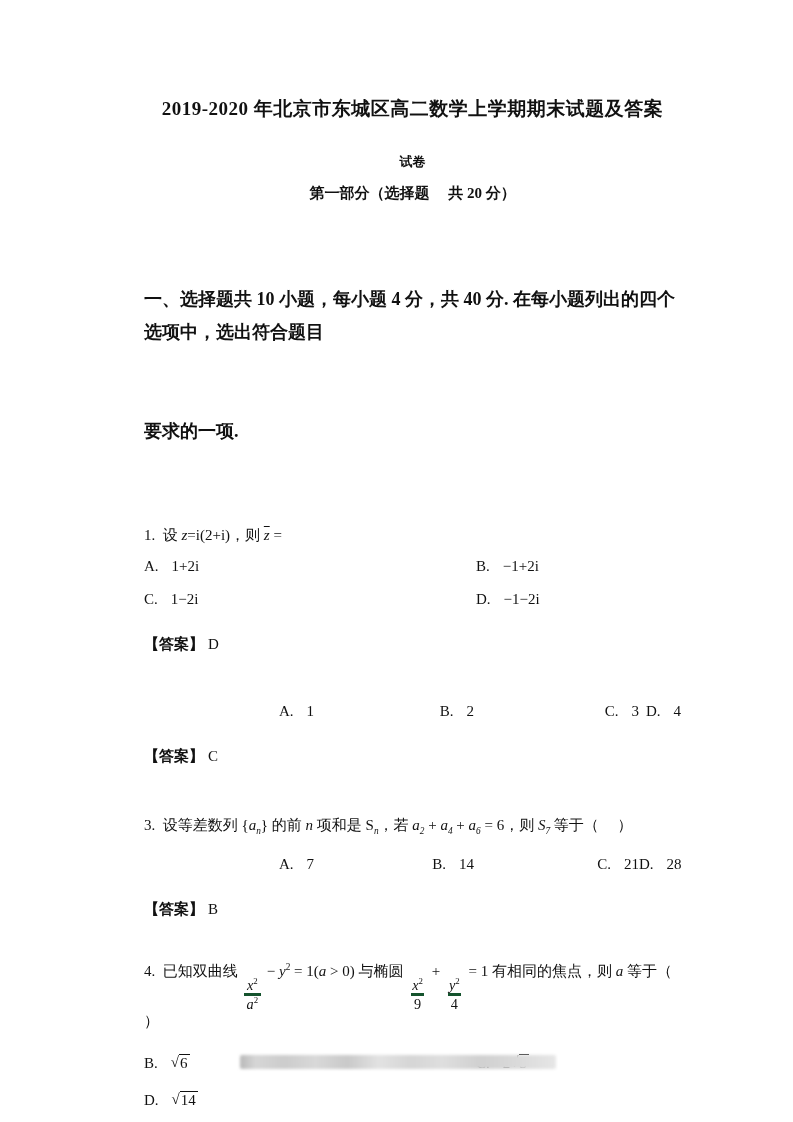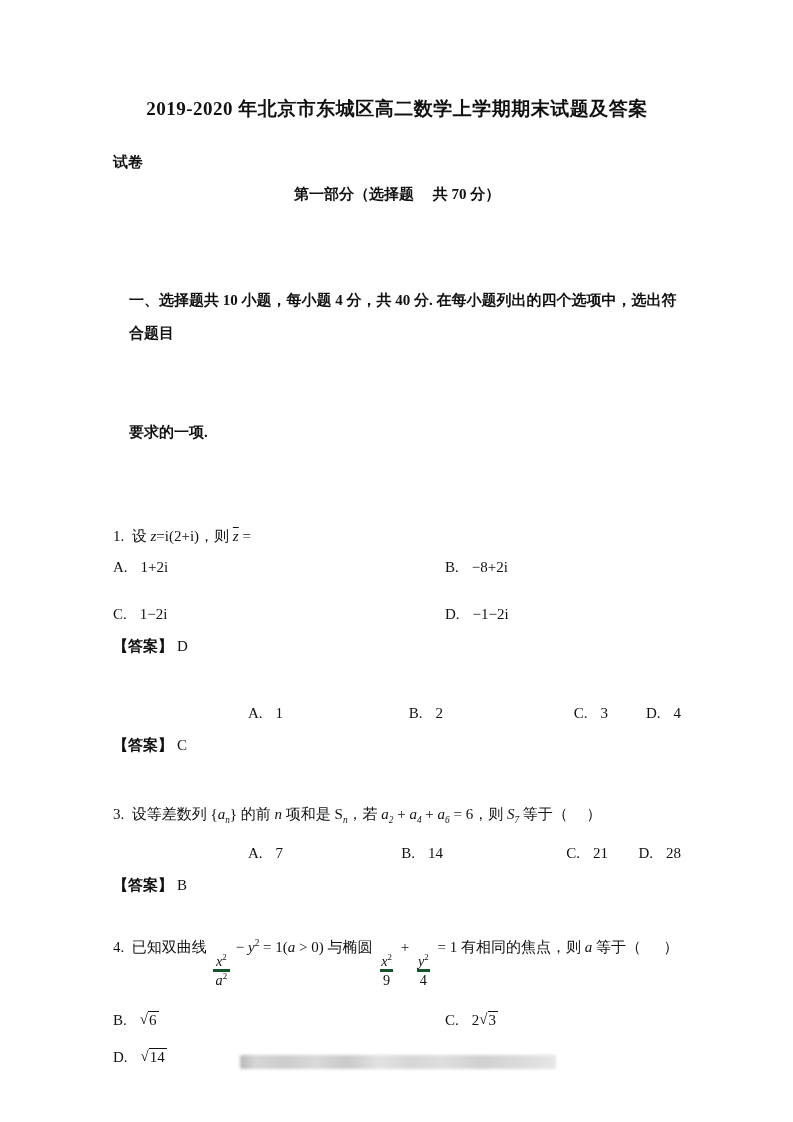--- a/index.html
+++ b/index.html
@@ -7,52 +7,52 @@
   body {
     font-family: "Liberation Serif", "DejaVu Serif", serif;
     color: #111111;
   }
   .page {
     position: relative;
     width: 793px;
     height: 1122px;
     background: #ffffff;
     overflow: hidden;
+    padding-left: 31px;
   }
   .doc {
     padding: 0 112px 0 113px;
   }
   .title {
     margin-top: 96px;
     text-align: center;
     font-size: 19px;
     font-weight: 700;
     letter-spacing: 0.5px;
     white-space: pre-wrap;
   }
   .subtitle {
     margin-top: 31px;
-    text-align: left;
-    font-size: 15px;
+    text-align: center;
+    font-size: 13px;
     font-weight: 700;
   }
   .part-heading {
     margin-top: 13px;
     text-align: center;
     font-size: 15px;
     font-weight: 700;
     white-space: pre-wrap;
   }
   .intro {
     margin-top: 14px;
-    font-size: 15px;
+    font-size: 18px;
     font-weight: 700;
     line-height: 33px;
     white-space: pre-wrap;
-    margin-left: 16px;
   }
   .question { font-size: 15px; }
   .stem {
     line-height: 33px;
     white-space: pre-wrap;
   }
   .stem-tall {
     line-height: 1.25;
     padding: 10px 0 8px 0;
     white-space: pre-wrap;
@@ -62,35 +62,35 @@
   .q3 { margin-top: 42px; }
   .q4 { margin-top: 32px; }
   .opts {
     display: grid;
     line-height: 20px;
     white-space: pre-wrap;
   }
   .opts2 {
     grid-template-columns: 332px auto;
     margin-top: 4px;
-    row-gap: 27px;
+    row-gap: 13px;
   }
   .opts2-tall {
     grid-template-columns: 332px auto;
     margin-top: 14px;
     row-gap: 17px;
   }
   .opts4 {
     grid-template-columns: 170px 160px 165px auto;
     margin-top: 12px;
     text-align: right;
   }
   .olabel { margin-right: 13px; }
   .answer {
-    margin-top: 11px;
+    margin-top: 24px;
     font-size: 15px;
     line-height: 22px;
   }
   .alabel { font-weight: 700; }
   .aletter { margin-left: 4px; }
   .it { font-style: italic; }
   .over { text-decoration: overline; }
   sup { font-size: 0.62em; vertical-align: super; line-height: 0; }
   sub { font-size: 0.62em; vertical-align: sub; line-height: 0; }
   .frac {
@@ -124,32 +124,32 @@
 </head>
 <body>
 
 <div class="page">
   <div class="doc">
 
     <div class="title">2019-2020 年北京市东城区高二数学上学期期末试题及答案</div>
 
     <div class="subtitle">试卷</div>
 
-    <div class="part-heading">第一部分（选择题　 共 70 分）</div>
+    <div class="part-heading">第一部分（选择题　 共 20 分）</div>
 
     <div class="intro">
       <div>一、选择题共 10 小题，每小题 4 分，共 40 分. 在每小题列出的四个选项中，选出符合题目</div>
       <div>要求的一项.</div>
     </div>
 
     <div class="question q1">
       <div class="stem"><span>1.  设 </span><span class="it">z</span><span>=i(2+i)，则 </span><span class="over it">z</span><span> =</span></div>
       <div class="opts opts2">
         <div class="opt"><span class="olabel">A.</span><span class="obody"><span>1+2i</span></span></div>
-        <div class="opt"><span class="olabel">B.</span><span class="obody"><span>−8+2i</span></span></div>
+        <div class="opt"><span class="olabel">B.</span><span class="obody"><span>−1+2i</span></span></div>
         <div class="opt"><span class="olabel">C.</span><span class="obody"><span>1−2i</span></span></div>
         <div class="opt"><span class="olabel">D.</span><span class="obody"><span>−1−2i</span></span></div>
       </div>
       <div class="answer"><span class="alabel">【答案】</span><span class="aletter">D</span></div>
     </div>
 
     <div class="question q2">
       <div class="opts opts4">
         <div class="opt"><span class="olabel">A.</span><span class="obody"><span>1</span></span></div>
         <div class="opt"><span class="olabel">B.</span><span class="obody"><span>2</span></span></div>

